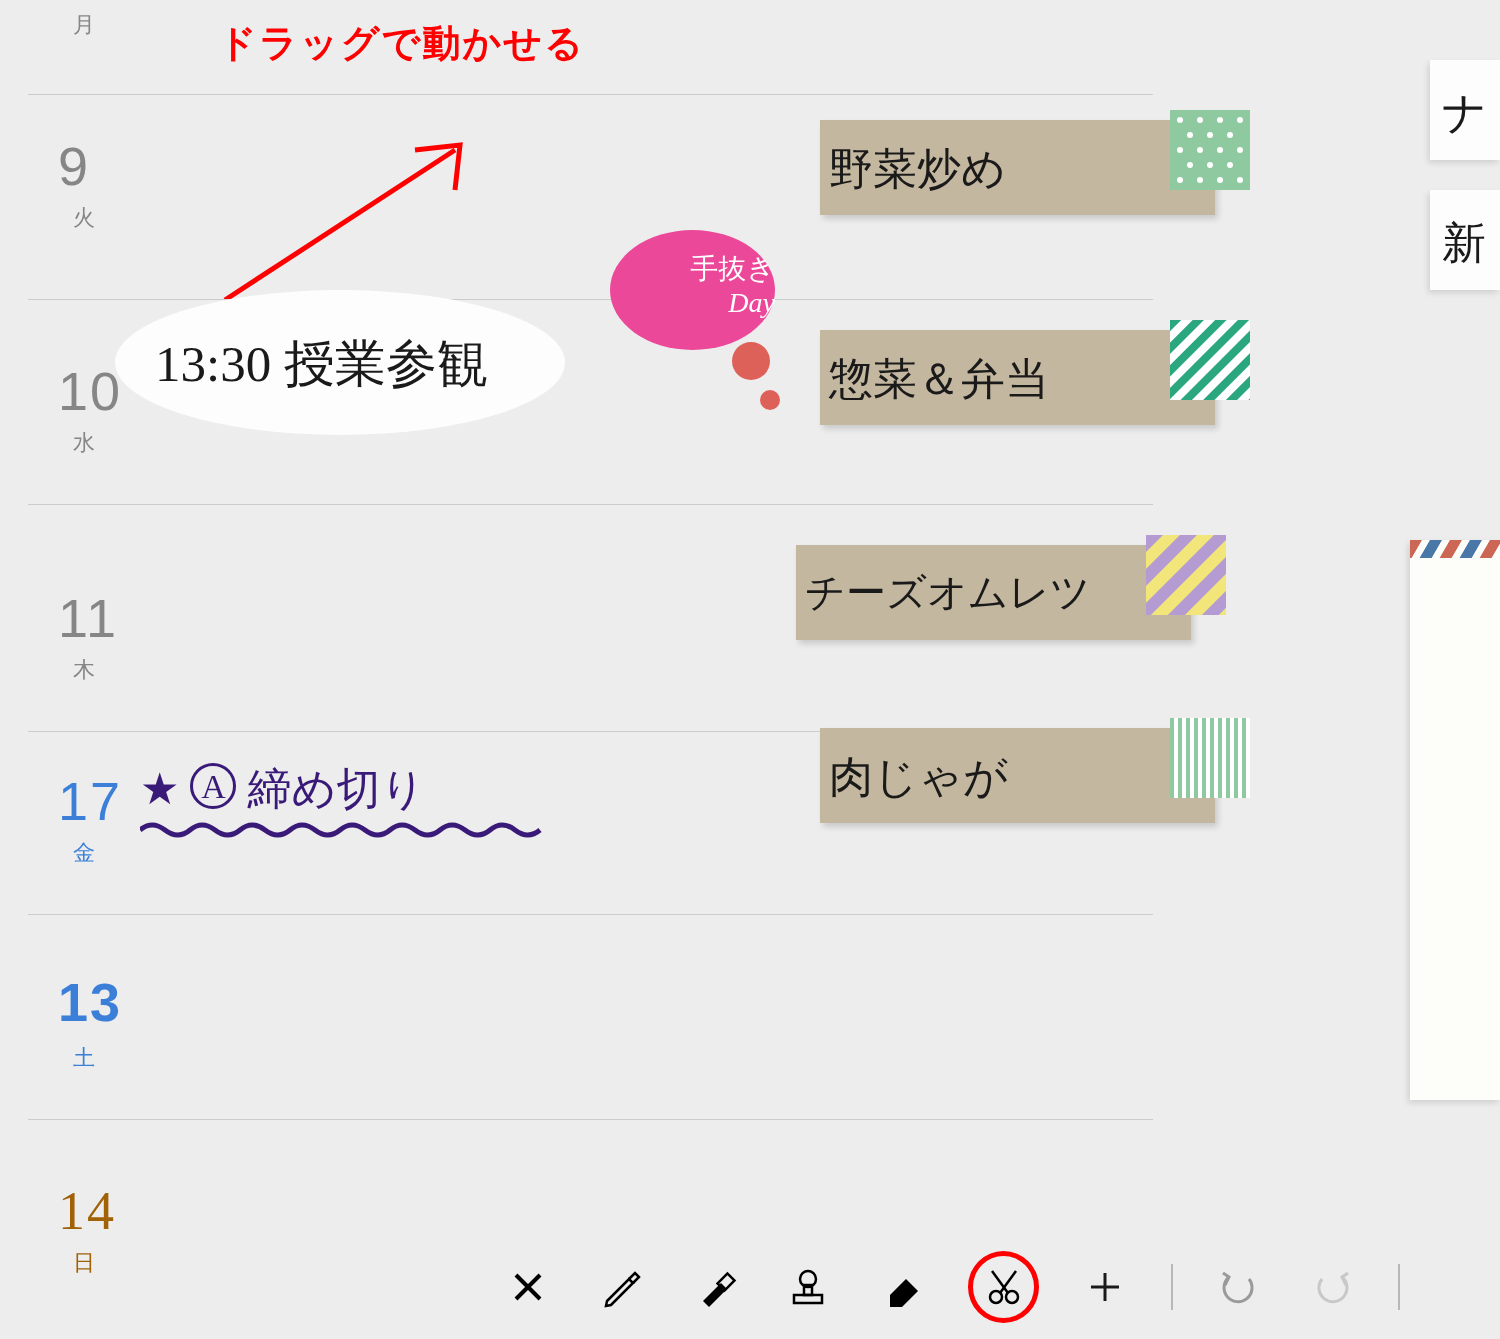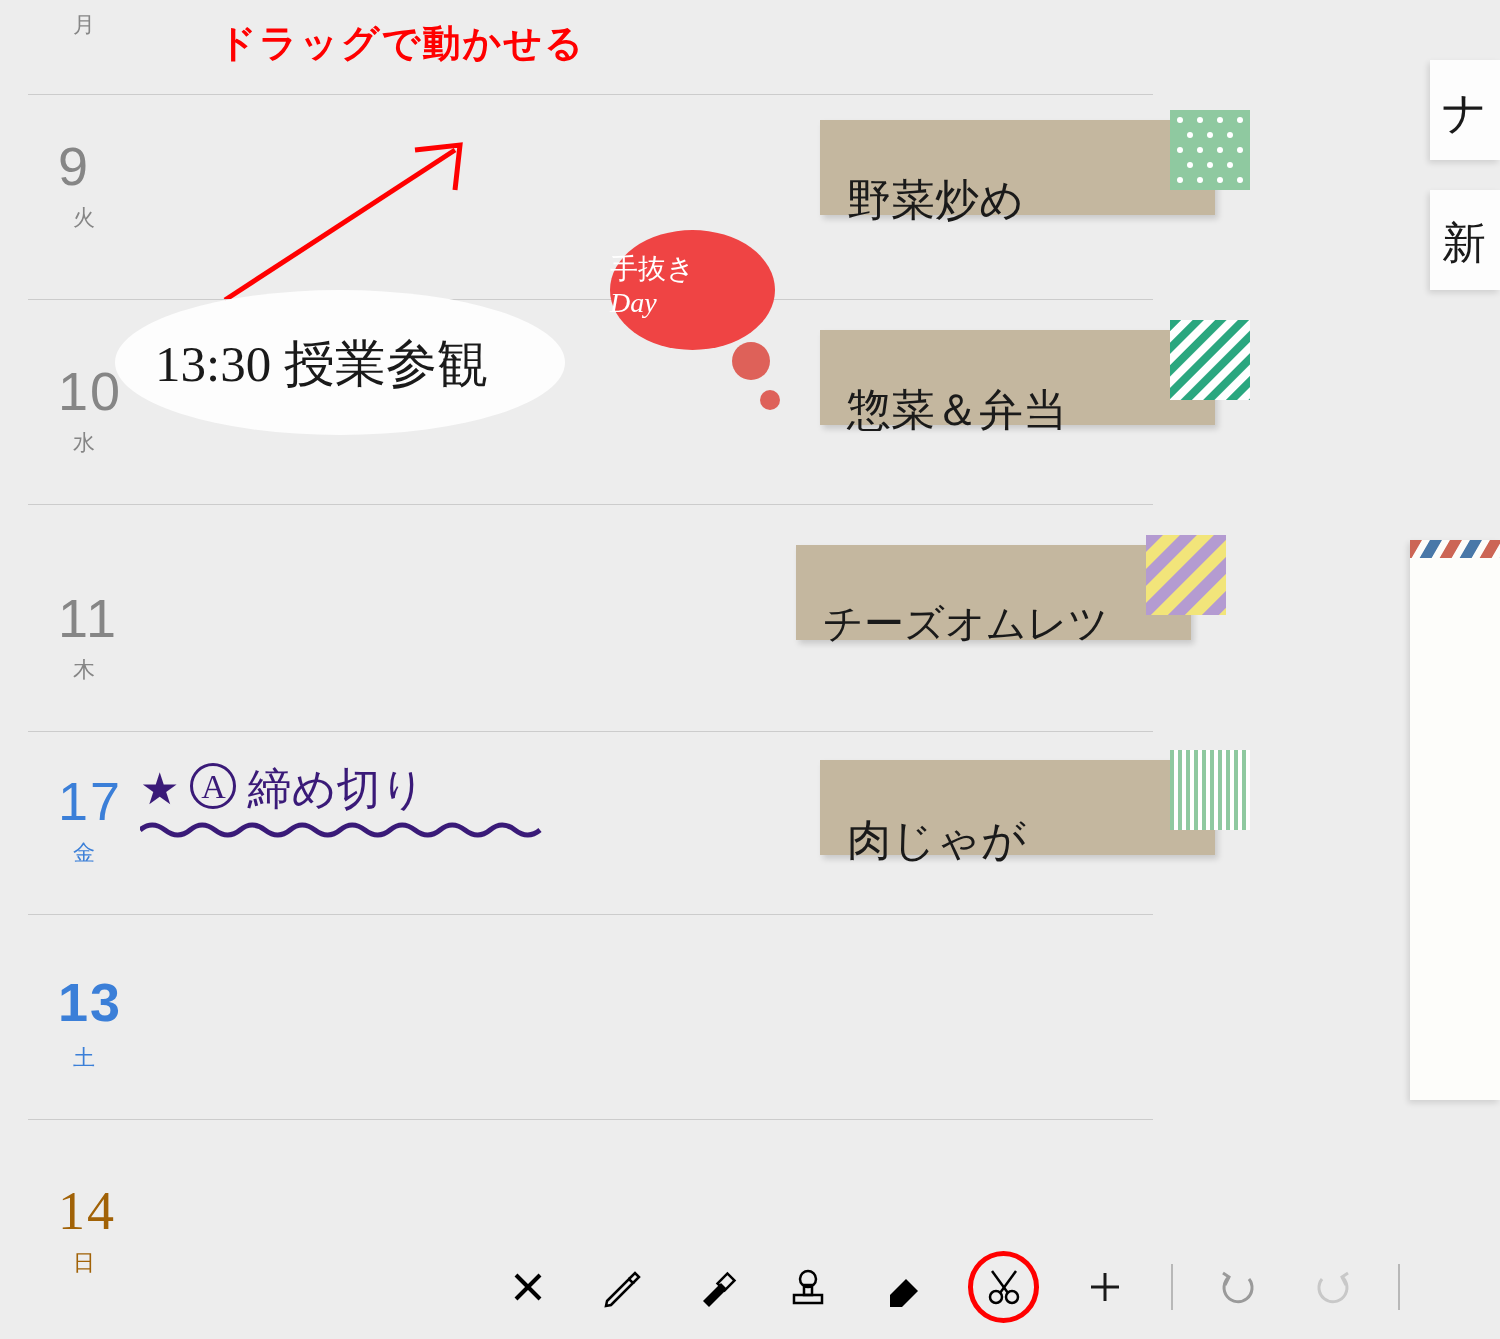--- a/index.html
+++ b/index.html
@@ -47,46 +47,45 @@
   .sticky {
     position: absolute;
     width: 395px;
     height: 95px;
     background: #c4b79f;
     box-shadow: 3px 4px 6px rgba(0,0,0,.15);
   }
   .sticky-text {
     font-family: "Comic Sans MS", cursive;
     font-size: 44px;
-    padding: 20px 27px;
+    padding: 20px 9px;
     color: #1a1a1a;
     white-space: nowrap;
-    margin-top: 31px;
   }
   .tape {
     position: absolute;
     right: -35px;
     top: -10px;
     width: 80px;
     height: 80px;
   }
   .hand {
     font-family: "Comic Sans MS", cursive;
     color: #1a1a1a;
   }
   .bubble {
     position: absolute;
     width: 165px;
     height: 120px;
-    background: #ef4444;
+    background: #ec4899;
     border-radius: 50%;
     color: #fff;
     font-family: cursive;
     font-size: 28px;
-    text-align: left;
+    text-align: right;
     padding-top: 22px;
     line-height: 1.2;
   }
   .bubble::after {
     content: "";
     position: absolute;
     width: 38px; height: 38px;
     background: #de6159;
     border-radius: 50%;
     right: 5px; bottom: -30px;
@@ -234,21 +233,21 @@
   <svg class="tape">
       <defs>
         <pattern id="pstripe" width="24" height="24" patternUnits="userSpaceOnUse" patternTransform="rotate(45)">
           <rect width="12" height="24" fill="#b49bd1"></rect>
           <rect x="12" width="12" height="24" fill="#f2e57a"></rect>
         </pattern>
       </defs>
       <rect width="80" height="80" fill="url(#pstripe)"></rect>
     </svg>
 </div>
-<div class="sticky" style="top:760px; left:820px;">
+<div class="sticky" style="top:728px; left:820px;">
   <div class="sticky-text">肉じゃが</div>
   <svg class="tape">
       <defs>
         <pattern id="gstripe" width="8" height="8" patternUnits="userSpaceOnUse">
           <rect width="4" height="8" fill="#8fc9a0"></rect>
           <rect x="4" width="4" height="8" fill="#fff"></rect>
         </pattern>
       </defs>
       <rect width="80" height="80" fill="url(#gstripe)"></rect>
     </svg>

